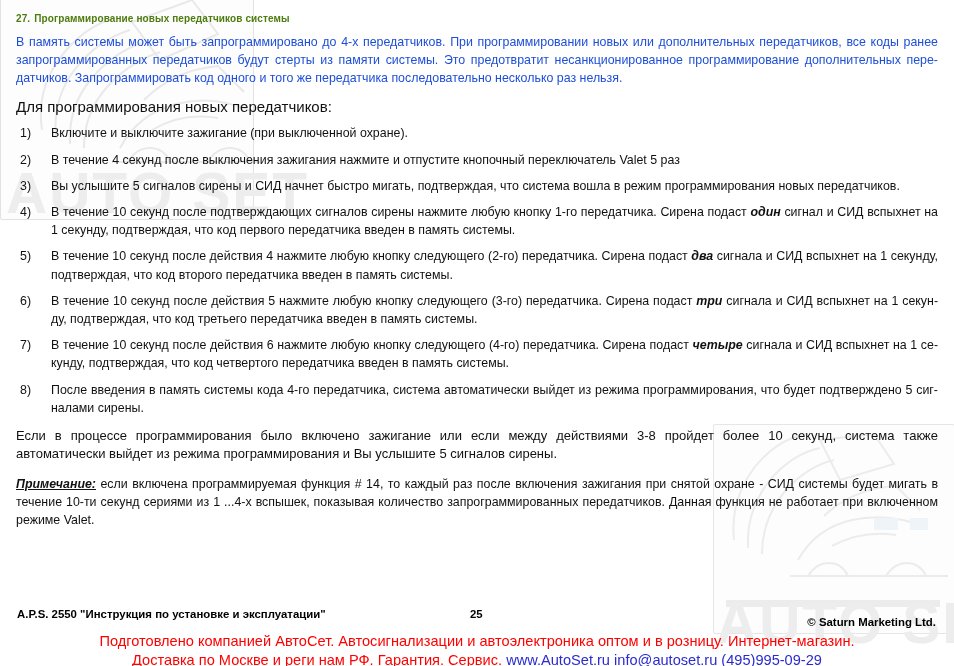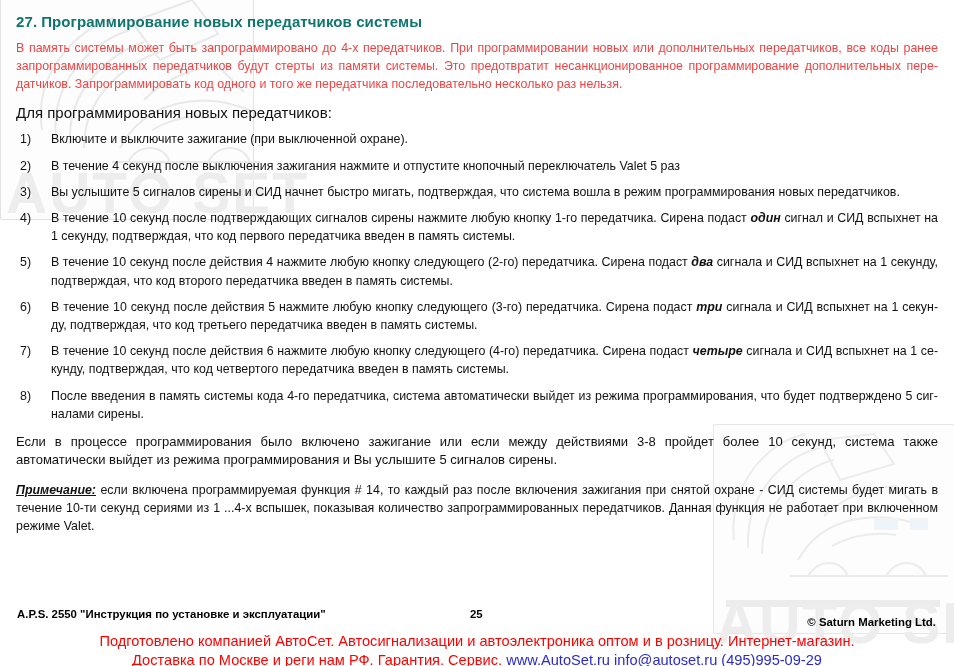--- a/index.html
+++ b/index.html
@@ -74,34 +74,34 @@
     padding: 0;
   }
   .content {
     position: absolute;
     left: 16px;
     top: 0px;
     width: 922px;
   }
 
   h1.section-title {
-    font-size: 15px;
+    font-size: 10px;
     font-weight: bold;
     margin: 13px 0 9px 0;
     letter-spacing: .1px;
-    color: #0f766e;
+    color: #4d7c0f;
   }
   h1.section-title .num { margin-right: 4px; }
 
   p.para {
     font-size: 12.4px;
     line-height: 18.1px;
     margin: 0 0 9px 0;
     text-align: justify;
-    color: #ef4444;
+    color: #1d4ed8;
     hyphens: manual;
   }
   p.para.intro { margin-bottom: 11px; }
   p.lead { margin: 0 0 8px 0; font-size: 15px; line-height: 18.1px; }
 
   ol.steps {
     list-style: none;
     margin: 0;
     padding: 0;
   }

